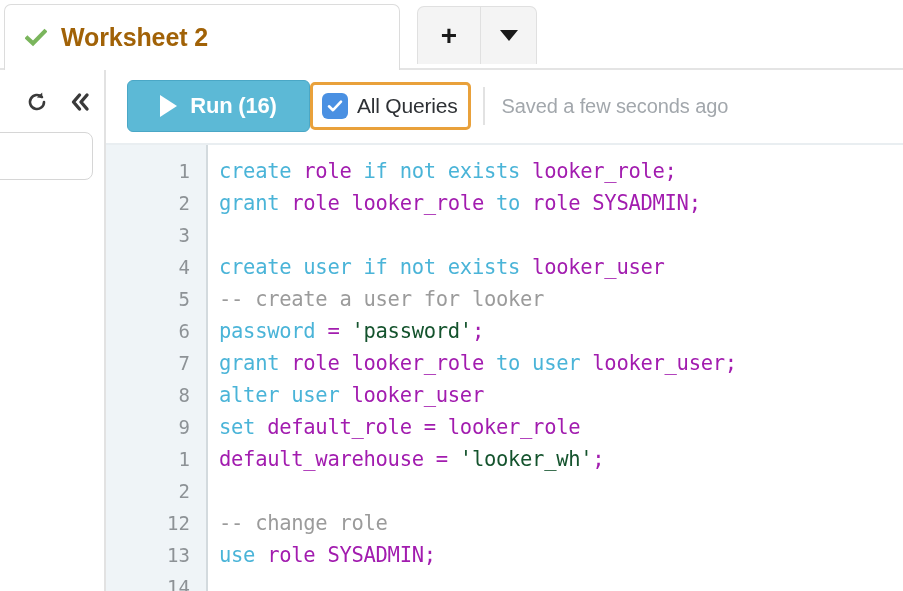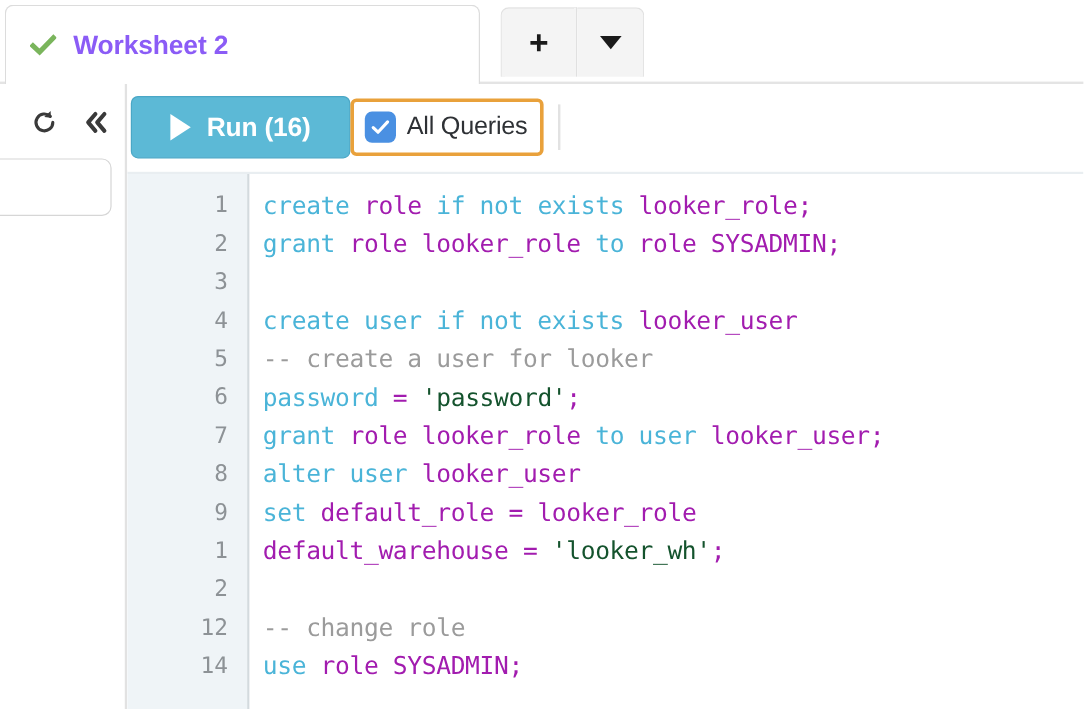--- a/index.html
+++ b/index.html
@@ -35,23 +35,23 @@
     padding-left: 20px;
     z-index: 3;
   }
   .tab-check {
     width: 22px; height: 22px;
     margin-right: 14px;
     display: flex; align-items: center; justify-content: center;
     flex: 0 0 auto;
   }
   .tab-title {
-    font-size: 22px;
+    font-size: 25px;
     font-weight: bold;
-    color: #8b5cf6;
+    color: #a16207;
     letter-spacing: -0.1px;
     white-space: nowrap;
   }
 
   .tab-addgroup {
     position: absolute; left: 417px; top: 6px;
     height: 58px;
     display: flex;
     z-index: 2;
   }
@@ -109,21 +109,21 @@
     width: 2px; height: 521px;
     background: #e2e2e2;
   }
 
   
   .toolbar {
     position: absolute; left: 106px; top: 70px;
     width: 797px; height: 72px;
     background: #ffffff;
     display: flex; align-items: center;
-    padding-left: 3px;
+    padding-left: 21px;
   }
   .run-btn {
     height: 52px;
     min-width: 183px;
     background: #5cb9d6;
     border: 1px solid #4aa7c6;
     border-radius: 6px;
     display: flex; align-items: center; justify-content: center;
     gap: 13px;
     padding: 0 20px;
@@ -292,38 +292,40 @@
       <span class="cb">
         <svg width="18" height="18" viewBox="0 0 18 18">
           <path d="M3 9.3 L7 13.2 L15 4.6" stroke="#ffffff" stroke-width="2.6" fill="none" stroke-linecap="round" stroke-linejoin="round"></path>
         </svg>
       </span>
       <span class="allqueries-label">All Queries</span>
     </div>
 
     <span class="tb-sep"></span>
 
+    <span class="saved-text">Saved a few seconds ago</span>
   </div>
 
   <div class="editor">
     <div class="editor-top"></div>
     <div class="code-wrap">
       <div class="gutter" id="gutter">
           <div class="gutter-line">1</div>
           <div class="gutter-line">2</div>
           <div class="gutter-line">3</div>
           <div class="gutter-line">4</div>
           <div class="gutter-line">5</div>
           <div class="gutter-line">6</div>
           <div class="gutter-line">7</div>
           <div class="gutter-line">8</div>
           <div class="gutter-line">9</div>
           <div class="gutter-line">1</div>
           <div class="gutter-line">2</div>
           <div class="gutter-line">12</div>
+          <div class="gutter-line">13</div>
           <div class="gutter-line">14</div>
         </div>
       <div class="gutter-divider"></div>
       <div class="code" id="code">
           <div class="code-line"><span class="kw">create</span><span class="pln"> role </span><span class="kw">if not exists</span><span class="pln"> looker_role;</span></div>
           <div class="code-line"><span class="kw">grant</span><span class="pln"> role looker_role </span><span class="kw">to</span><span class="pln"> role SYSADMIN;</span></div>
           <div class="code-line">&nbsp;</div>
           <div class="code-line"><span class="kw">create user if not exists</span><span class="pln"> looker_user</span></div>
           <div class="code-line"><span class="cmt">-- create a user for looker</span></div>
           <div class="code-line"><span class="kw">password</span><span class="pln"> = </span><span class="str">'password'</span><span class="pln">;</span></div>

